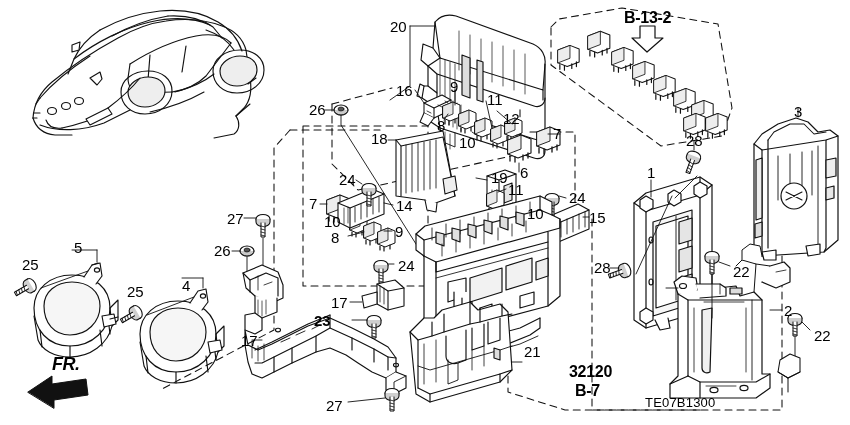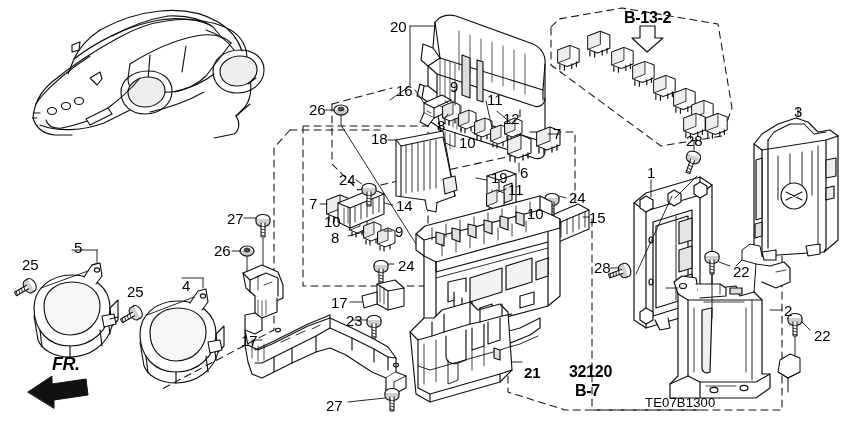--- a/index.html
+++ b/index.html
@@ -596,22 +596,22 @@
 <div class="lbl" style="left:331px;top:230px;">8</div>
 <div class="lbl" style="left:74px;top:240px;">5</div>
 <div class="lbl" style="left:214px;top:243px;">26</div>
 <div class="lbl" style="left:733px;top:264px;">22</div>
 <div class="lbl" style="left:594px;top:260px;">28</div>
 <div class="lbl" style="left:22px;top:257px;">25</div>
 <div class="lbl" style="left:182px;top:278px;">4</div>
 <div class="lbl" style="left:398px;top:258px;">24</div>
 <div class="lbl" style="left:127px;top:284px;">25</div>
 <div class="lbl" style="left:331px;top:295px;">17</div>
-<div class="lbl" style="left:346px;top:313px;">23</div>
+<div class="lbl" style="left:314px;top:313px;font-weight:bold;">23</div>
 <div class="lbl" style="left:784px;top:303px;">2</div>
 <div class="lbl" style="left:241px;top:333px;">17</div>
-<div class="lbl" style="left:524px;top:365px;font-weight:bold;">21</div>
+<div class="lbl" style="left:524px;top:344px;">21</div>
 <div class="lbl" style="left:814px;top:328px;">22</div>
 <div class="lbl" style="left:326px;top:398px;">27</div>
 
 <div class="lbl fr" style="left:52px;top:355px;">FR.</div>
 
 </div>
 
 </body></html>

